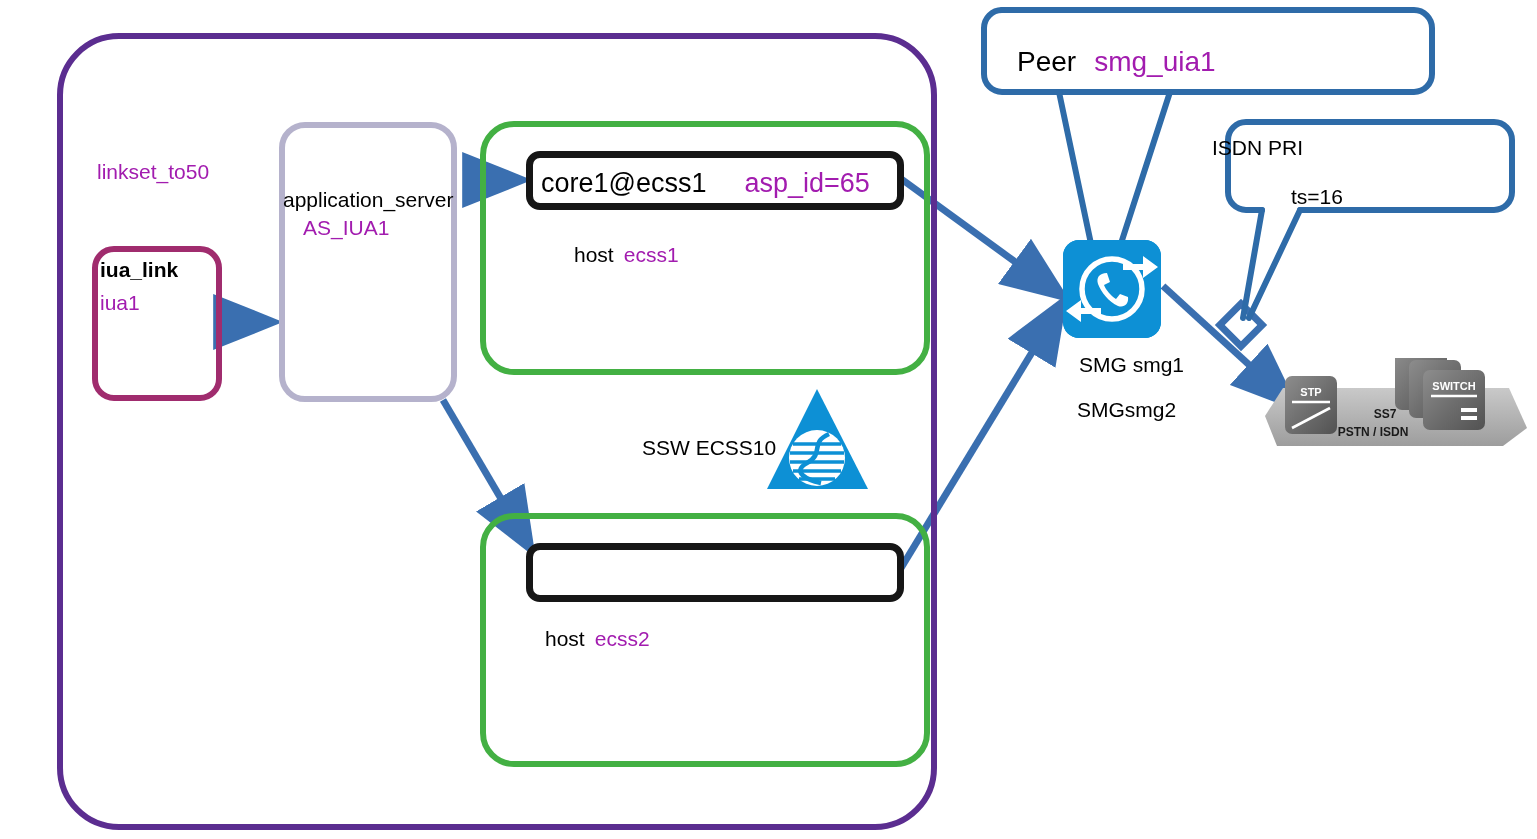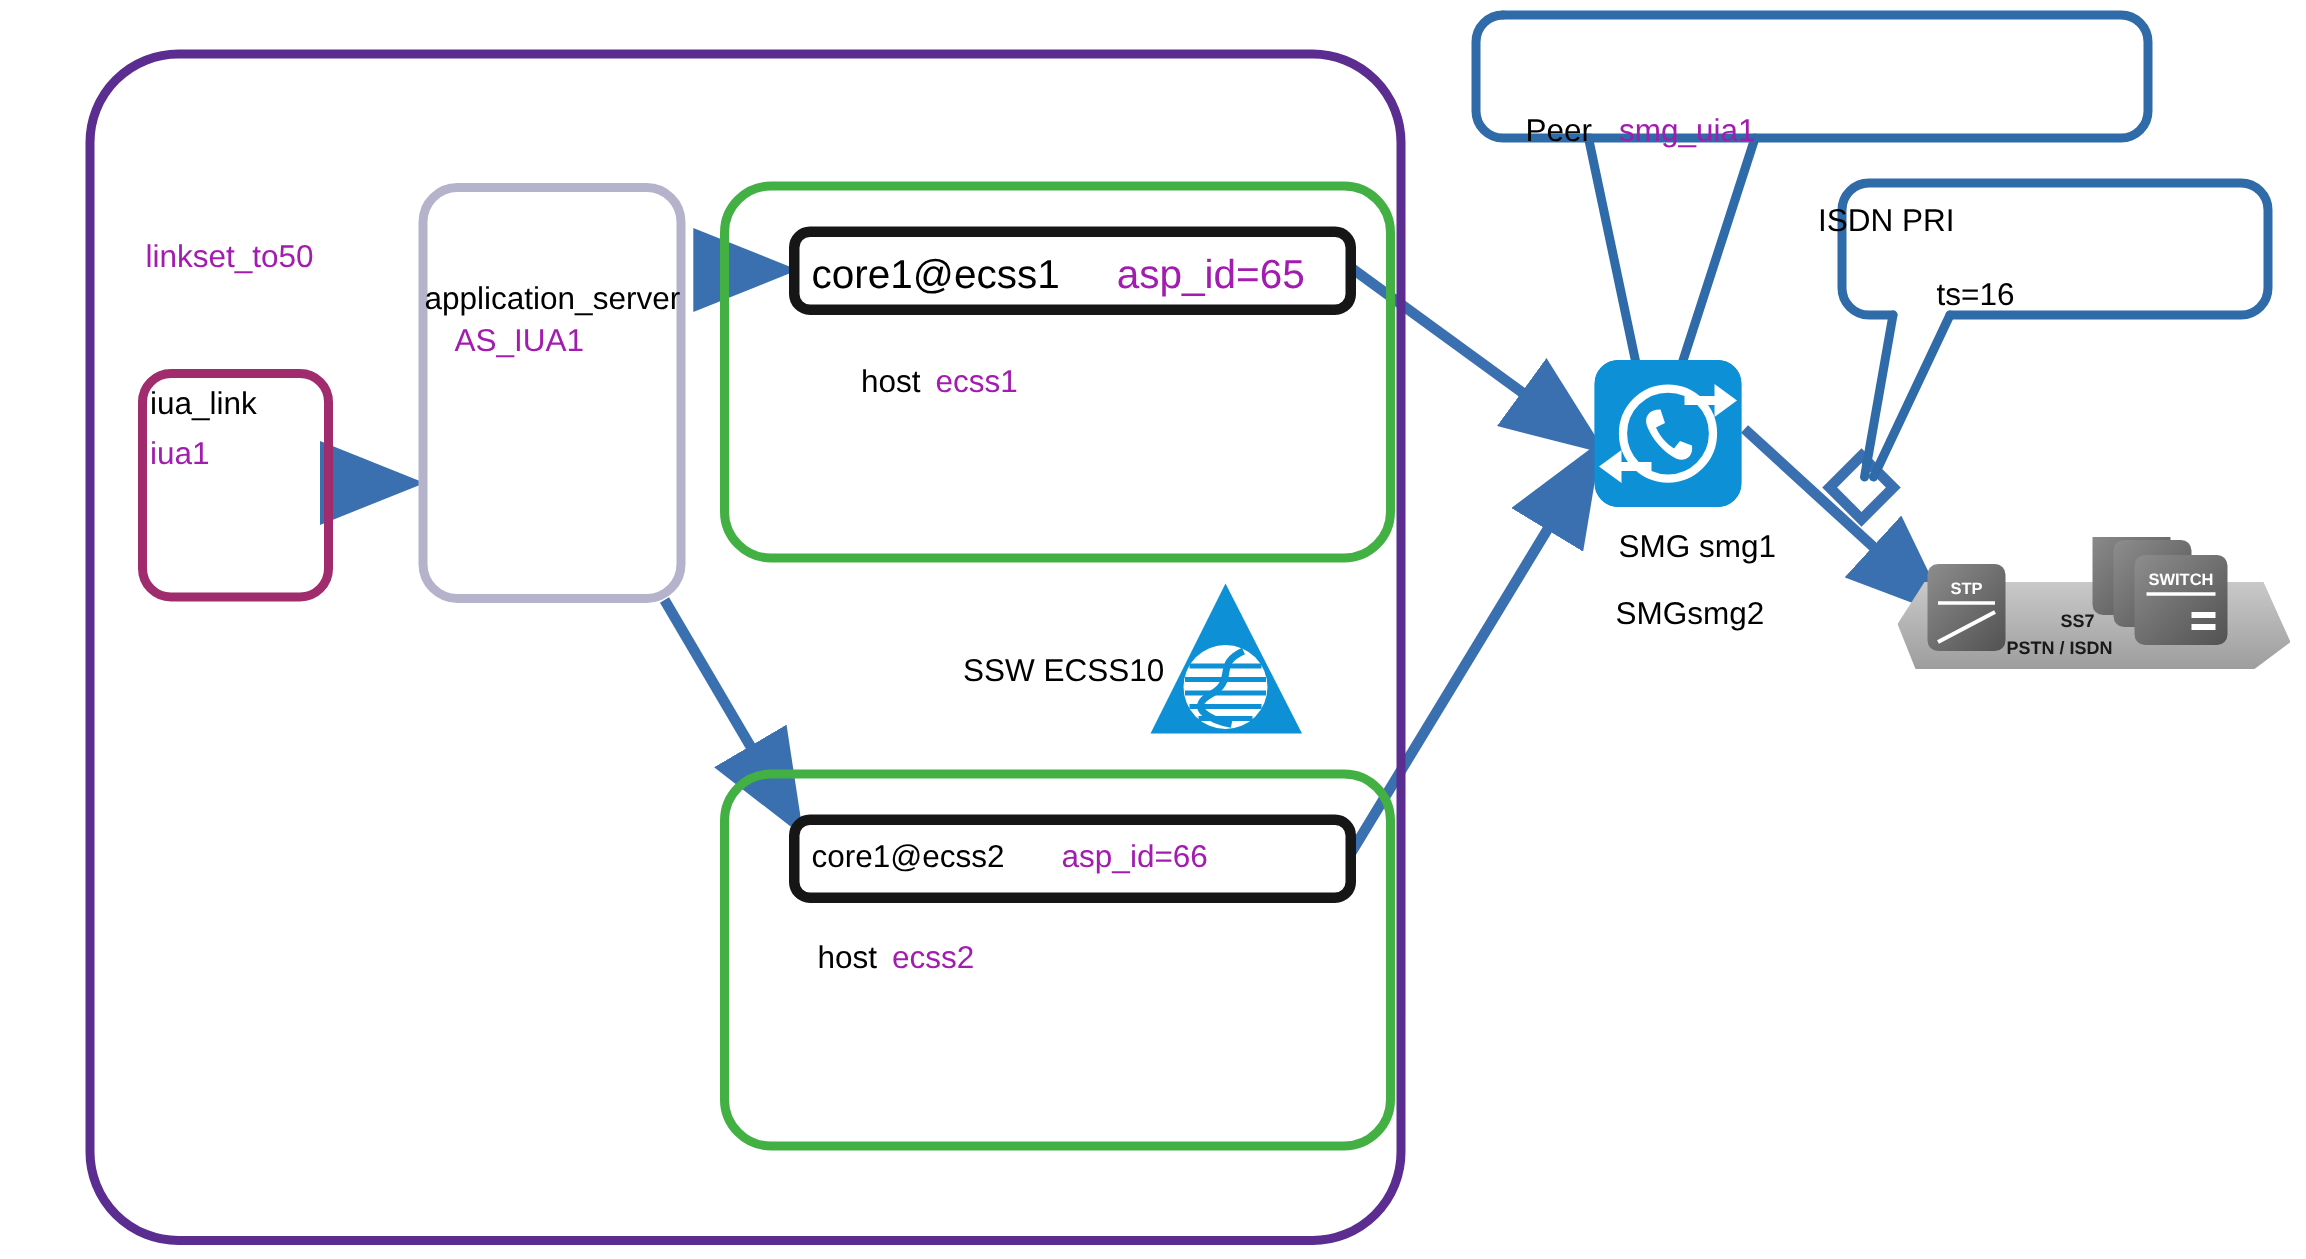--- a/index.html
+++ b/index.html
@@ -21,21 +21,21 @@
   #core1{left:526px;top:151px;width:378px;height:59px;border:7px solid #161616;border-radius:14px;background:#fff;}
   #core2{left:526px;top:543px;width:378px;height:59px;border:7px solid #161616;border-radius:14px;background:#fff;}
 
   .inline-row{position:absolute;display:flex;align-items:baseline;gap:10px;white-space:nowrap;}
 
   #smg-icon{position:absolute;left:1063px;top:240px;width:98px;height:98px;background:#0D90D5;border-radius:16px;}
   #ssw-tri{position:absolute;left:765px;top:385px;width:105px;height:110px;}
 
   #pstn{position:absolute;left:1265px;top:358px;width:262px;height:92px;}
 
-  .callout-text{position:absolute;display:flex;align-items:baseline;gap:10px;white-space:nowrap;font-size:21px;margin-top:30px;}
+  .callout-text{position:absolute;display:flex;align-items:baseline;gap:10px;white-space:nowrap;font-size:28px;}
 </style>
 </head>
 <body>
 
 <div id="stage">
 
   <svg id="wires" viewBox="0 0 1537 839">
     <defs>
       <marker id="ah" markerWidth="10" markerHeight="8" refX="8.4" refY="4" orient="auto" markerUnits="strokeWidth">
         <path d="M0,0 L10,4 L0,8 z" fill="#3A6FB0"></path>
@@ -67,39 +67,35 @@
   <div class="rbox" id="outer-purple"></div>
   <div class="rbox" id="as-box"></div>
   <div class="rbox" id="iua-box"></div>
   <div class="rbox" id="green1"></div>
   <div class="rbox" id="green2"></div>
   <div class="rbox" id="core1"></div>
   <div class="rbox" id="core2"></div>
 
   <div class="lbl teal" style="left:97px;top:160px;">linkset_to50</div>
 
-  <div class="lbl blk" style="left:100px;top:258px;">iua_link</div>
+  <div class="lbl blk" style="left:100px;top:258px;font-weight:bold;">iua_link</div>
   <div class="lbl teal" style="left:100px;top:291px;">iua1</div>
 
   <div class="lbl blk" style="left:283px;top:188px;text-align:right;">application_server</div>
   <div class="lbl teal" style="left:303px;top:216px;">AS_IUA1</div>
 
   <div class="inline-row" style="left:541px;top:168px;font-size:27px;">
     <span class="blk">core1@ecss1</span>
     <span class="teal" style="margin-left:28px;">asp_id=65</span>
   </div>
   <div class="inline-row" style="left:574px;top:243px;font-size:21px;">
     <span class="blk">host</span>
     <span class="teal">ecss1</span>
   </div>
 
-  <div class="inline-row" style="left:541px;top:560px;font-size:21px;">
-    <span class="blk">core1@ecss2</span>
-    <span class="teal" style="margin-left:28px;">asp_id=66</span>
-  </div>
   <div class="inline-row" style="left:545px;top:627px;font-size:21px;">
     <span class="blk">host</span>
     <span class="teal">ecss2</span>
   </div>
 
   <div class="lbl blk" style="left:598px;top:436px;margin-left:44px;">SSW ECSS10</div>
 
   <svg id="ssw-tri" viewBox="0 0 105 110">
     <polygon points="52,4 103,104 2,104" fill="#0D90D5"></polygon>
     <circle cx="52" cy="73" r="28" fill="#ffffff"></circle>

